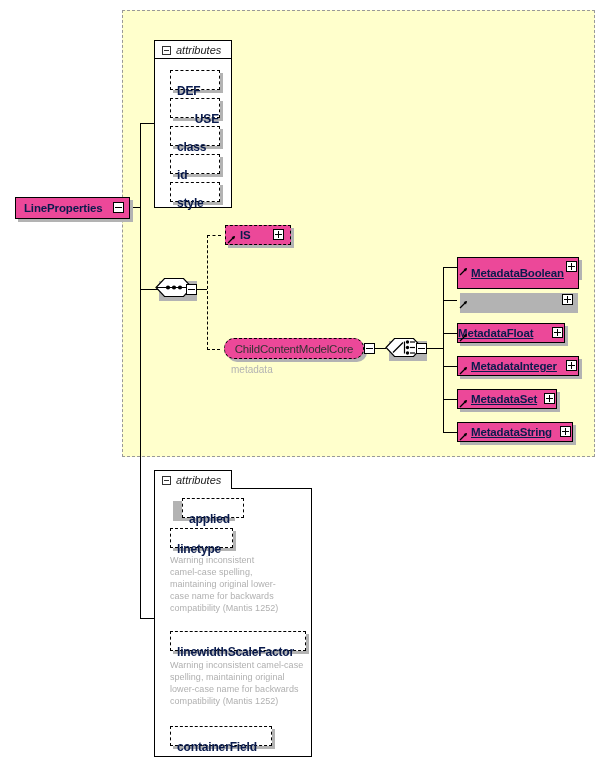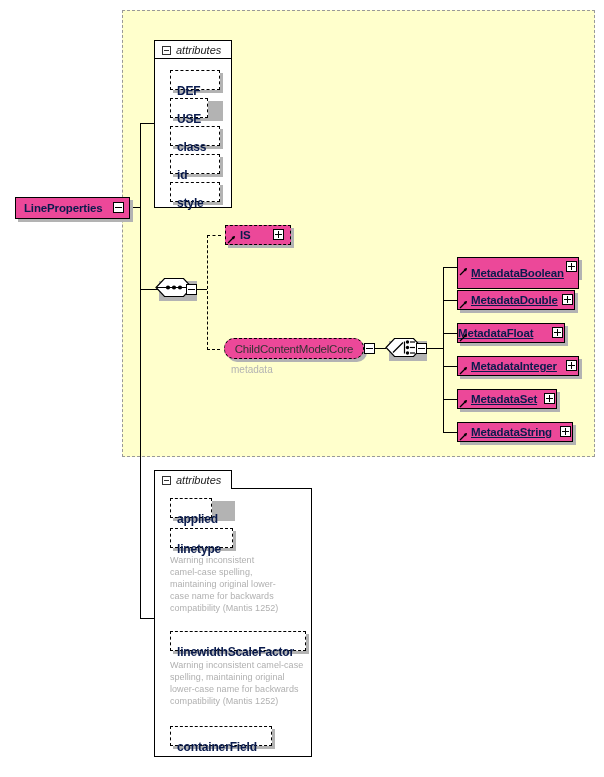--- a/index.html
+++ b/index.html
@@ -245,21 +245,21 @@
       <span class="attr-title">attributes</span>
     </div>
     <div class="attr-body" style="left:154px; top:58px; width:78px; height:150px;"></div>
 
     <div class="chip-shadow" style="left:173px; top:73px; width:50px; height:20px;"></div>
     <div class="attr-chip" style="left:170px; top:70px; width:50px; height:20px;">
       <span class="node-label">DEF</span>
     </div>
 
     <div class="chip-shadow" style="left:173px; top:101px; width:50px; height:20px;"></div>
-    <div class="attr-chip" style="left:170px; top:98px; width:38px; height:20px;">
+    <div class="attr-chip" style="left:170px; top:98px; width:50px; height:20px;justify-content:flex-end;">
       <span class="node-label">USE</span>
     </div>
 
     <div class="chip-shadow" style="left:173px; top:129px; width:50px; height:20px;"></div>
     <div class="attr-chip" style="left:170px; top:126px; width:50px; height:20px;">
       <span class="node-label">class</span>
     </div>
 
     <div class="chip-shadow" style="left:173px; top:157px; width:50px; height:20px;"></div>
     <div class="attr-chip" style="left:170px; top:154px; width:50px; height:20px;">
@@ -343,23 +343,20 @@
   <div class="node box-solid" style="left:457px; top:257px; width:122px; height:32px; padding-left:13px;">
     <span class="node-label label-link">MetadataBoolean</span>
   </div>
   <svg class="ref-arrow" style="left:459px; top:267px;" width="9" height="9" viewBox="0 0 9 9">
     <line x1="1" y1="8" x2="7.5" y2="1.5" stroke="#000000" stroke-width="1.2"></line>
     <path d="M8 1 L4.6 2 L7 4.4 Z" fill="#000000"></path>
   </svg>
   <div class="expander plus" style="left:566px; top:261px;"></div>
 
   <div class="nshadow" style="left:460px; top:293px; width:118px; height:20px;"></div>
-  <div class="node box-solid" style="left:457px; top:290px; width:118px; height:20px; padding-left:13px;">
-    <span class="node-label label-link">MetadataDouble</span>
-  </div>
   <svg class="ref-arrow" style="left:459px; top:300px;" width="9" height="9" viewBox="0 0 9 9">
     <line x1="1" y1="8" x2="7.5" y2="1.5" stroke="#000000" stroke-width="1.2"></line>
     <path d="M8 1 L4.6 2 L7 4.4 Z" fill="#000000"></path>
   </svg>
   <div class="expander plus" style="left:562px; top:294px;"></div>
 
   <div class="nshadow" style="left:460px; top:326px; width:108px; height:20px;"></div>
   <div class="node box-solid" style="left:457px; top:323px; width:108px; height:20px; ">
     <span class="node-label label-link">MetadataFloat</span>
   </div>
@@ -402,21 +399,21 @@
   <div class="attr-box">
     <div class="attr-tab" style="left:154px; top:470px; width:78px;">
       <span class="minus-sq"></span>
       <span class="attr-title">attributes</span>
     </div>
     <div class="attr-body" style="left:154px; top:488px; width:158px; height:269px;"></div>
 
     <div style="position:absolute; left:155px; top:487px; width:76px; height:2px; background:#ffffff;"></div>
 
     <div class="chip-shadow" style="left:173px; top:501px; width:62px; height:20px;"></div>
-    <div class="attr-chip" style="left:170px; top:498px; width:42px; height:20px;">
+    <div class="attr-chip" style="left:182px; top:498px; width:62px; height:20px;">
       <span class="node-label">applied</span>
     </div>
 
     <div class="chip-shadow" style="left:173px; top:531px; width:63px; height:20px;"></div>
     <div class="attr-chip" style="left:170px; top:528px; width:63px; height:20px;">
       <span class="node-label">linetype</span>
     </div>
     <div class="note" style="left:170px; top:554px; width:112px;">Warning inconsistent camel-case spelling, maintaining original lower-case name for backwards compatibility (Mantis 1252)</div>
 
     <div class="chip-shadow" style="left:173px; top:634px; width:136px; height:20px;"></div>

